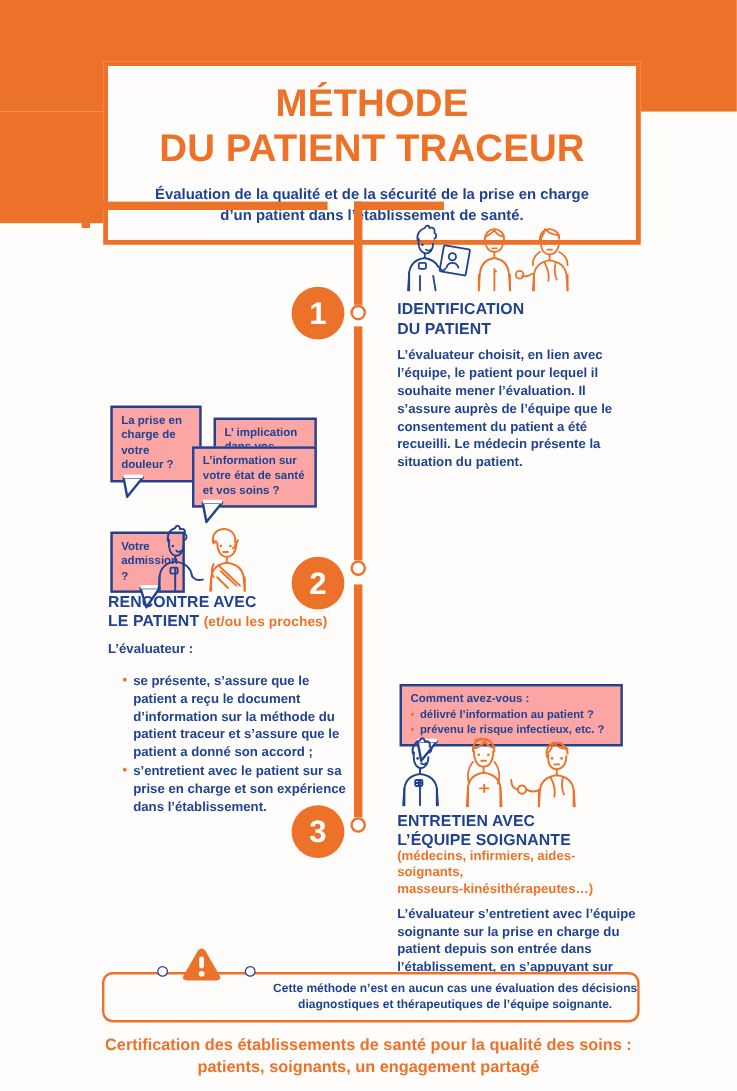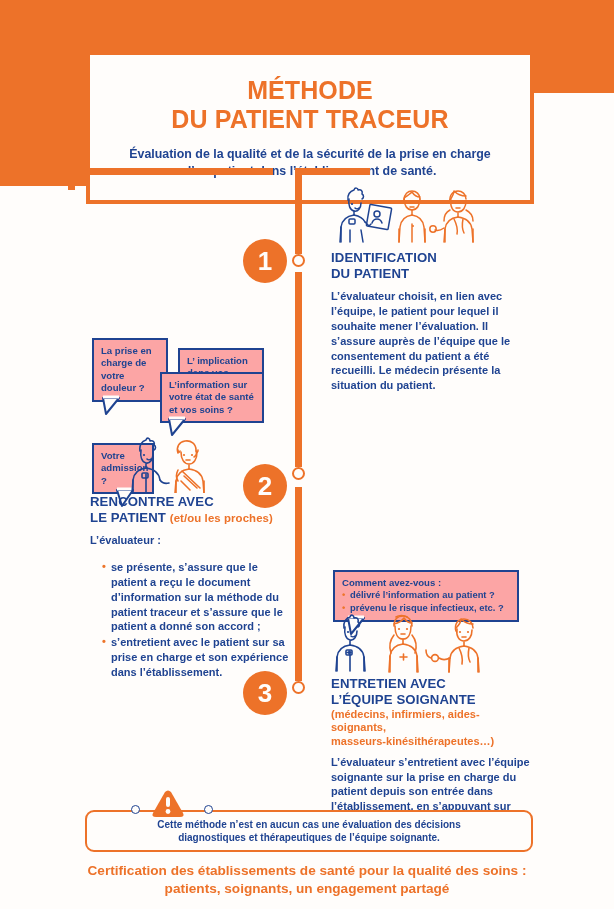--- a/index.html
+++ b/index.html
@@ -17,21 +17,21 @@
   .top-band-right{position:absolute;left:0;top:93px;width:86px;height:93px;background:#ED7229;}
   .hero-stripe{position:absolute;left:86px;top:93px;width:9px;height:93px;background:#ED7229;}
 
   
   .hero{
     position:absolute;left:86px;top:51px;width:448px;height:153px;
     background:#FFFDFB;border:4px solid #ED7229;box-sizing:border-box;
     display:flex;flex-direction:column;align-items:center;justify-content:center;
   }
   .hero h1{
-    margin:0;color:#ED7229;font-size:25px;line-height:1.16;
+    margin:0;color:#ED7229;font-size:32px;line-height:1.16;
     font-weight:bold;letter-spacing:.1px;text-align:center;
   }
   .hero h1 .l2{display:block;}
   .hero .sub{
     margin-top:12px;color:#1F4391;font-size:12.4px;line-height:1.32;
     font-weight:bold;text-align:center;
   }
   .hero .sub span{display:block;}
 
   
@@ -97,21 +97,21 @@
   
   .bq5{left:333px;top:570px;width:186px;}
   .art3{position:absolute;left:330px;top:613px;width:166px;height:60px;}
   .sec3{position:absolute;left:331px;top:676px;width:200px;}
 
   
   .note{
     position:absolute;left:85px;top:810px;width:448px;height:42px;
     border:2px solid #ED7229;border-radius:9px;box-sizing:border-box;
     background:#FFFDFB;
-    display:flex;align-items:center;justify-content:center;
+    display:flex;align-items:center;justify-content:flex-end;
   }
   .note-txt{color:#1F4391;font-size:10px;font-weight:bold;line-height:1.34;text-align:center;}
   .note-txt span{display:block;}
   .note-gap{position:absolute;left:130px;top:801px;width:86px;height:6px;background:#FFFDFB;}
   .note-dot{
     position:absolute;width:9px;height:9px;border-radius:50%;
     background:#FFFDFB;border:1.6px solid #1F4391;box-sizing:border-box;top:805px;
   }
   .nd-l{left:131px;} .nd-r{left:204px;}
   .warn{position:absolute;left:150px;top:788px;width:36px;height:32px;}

